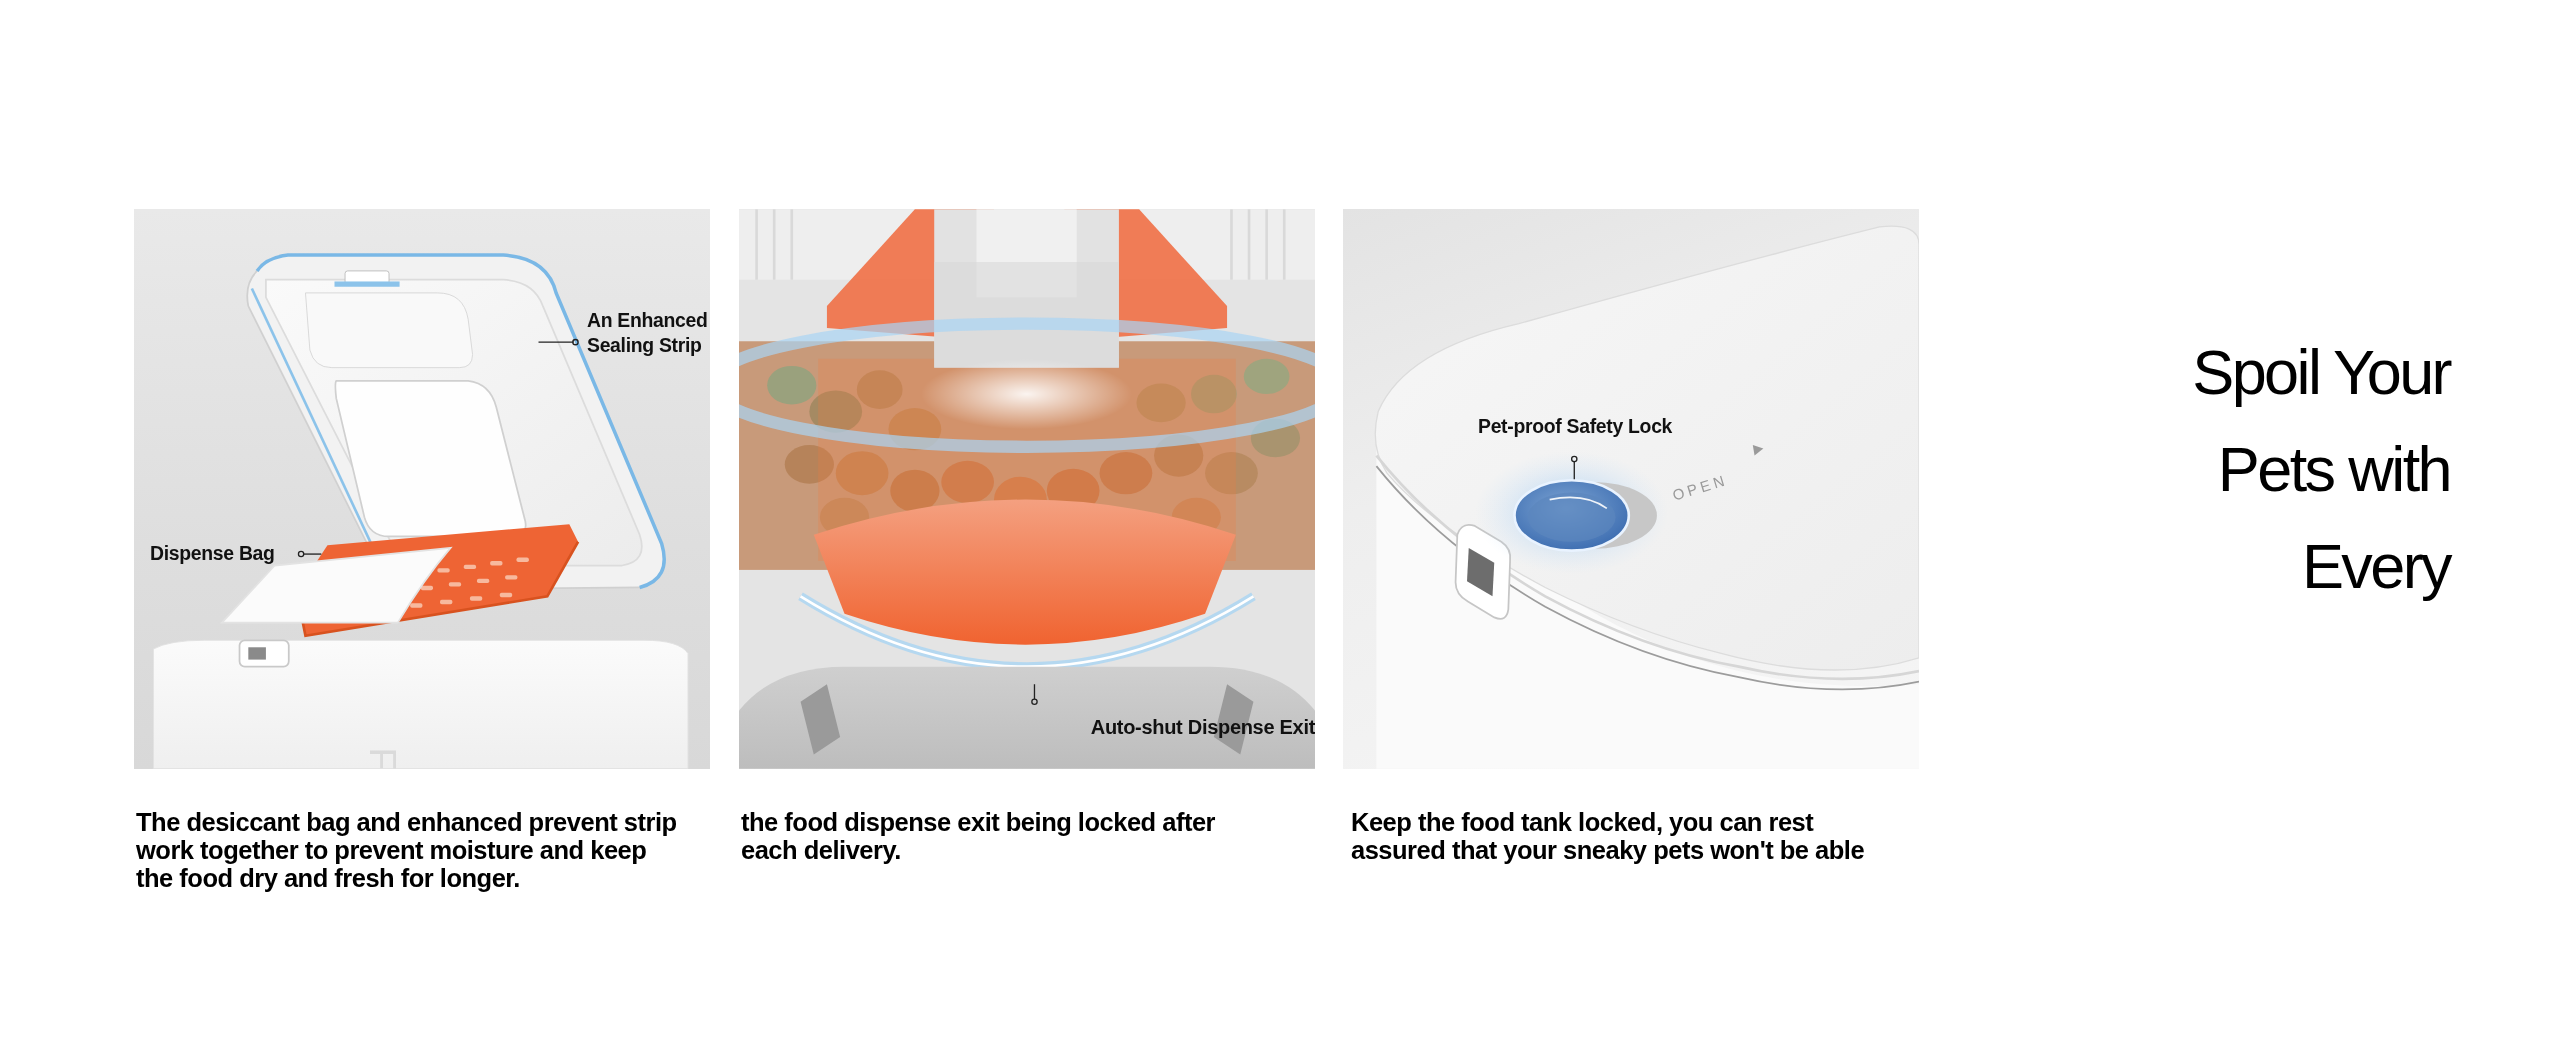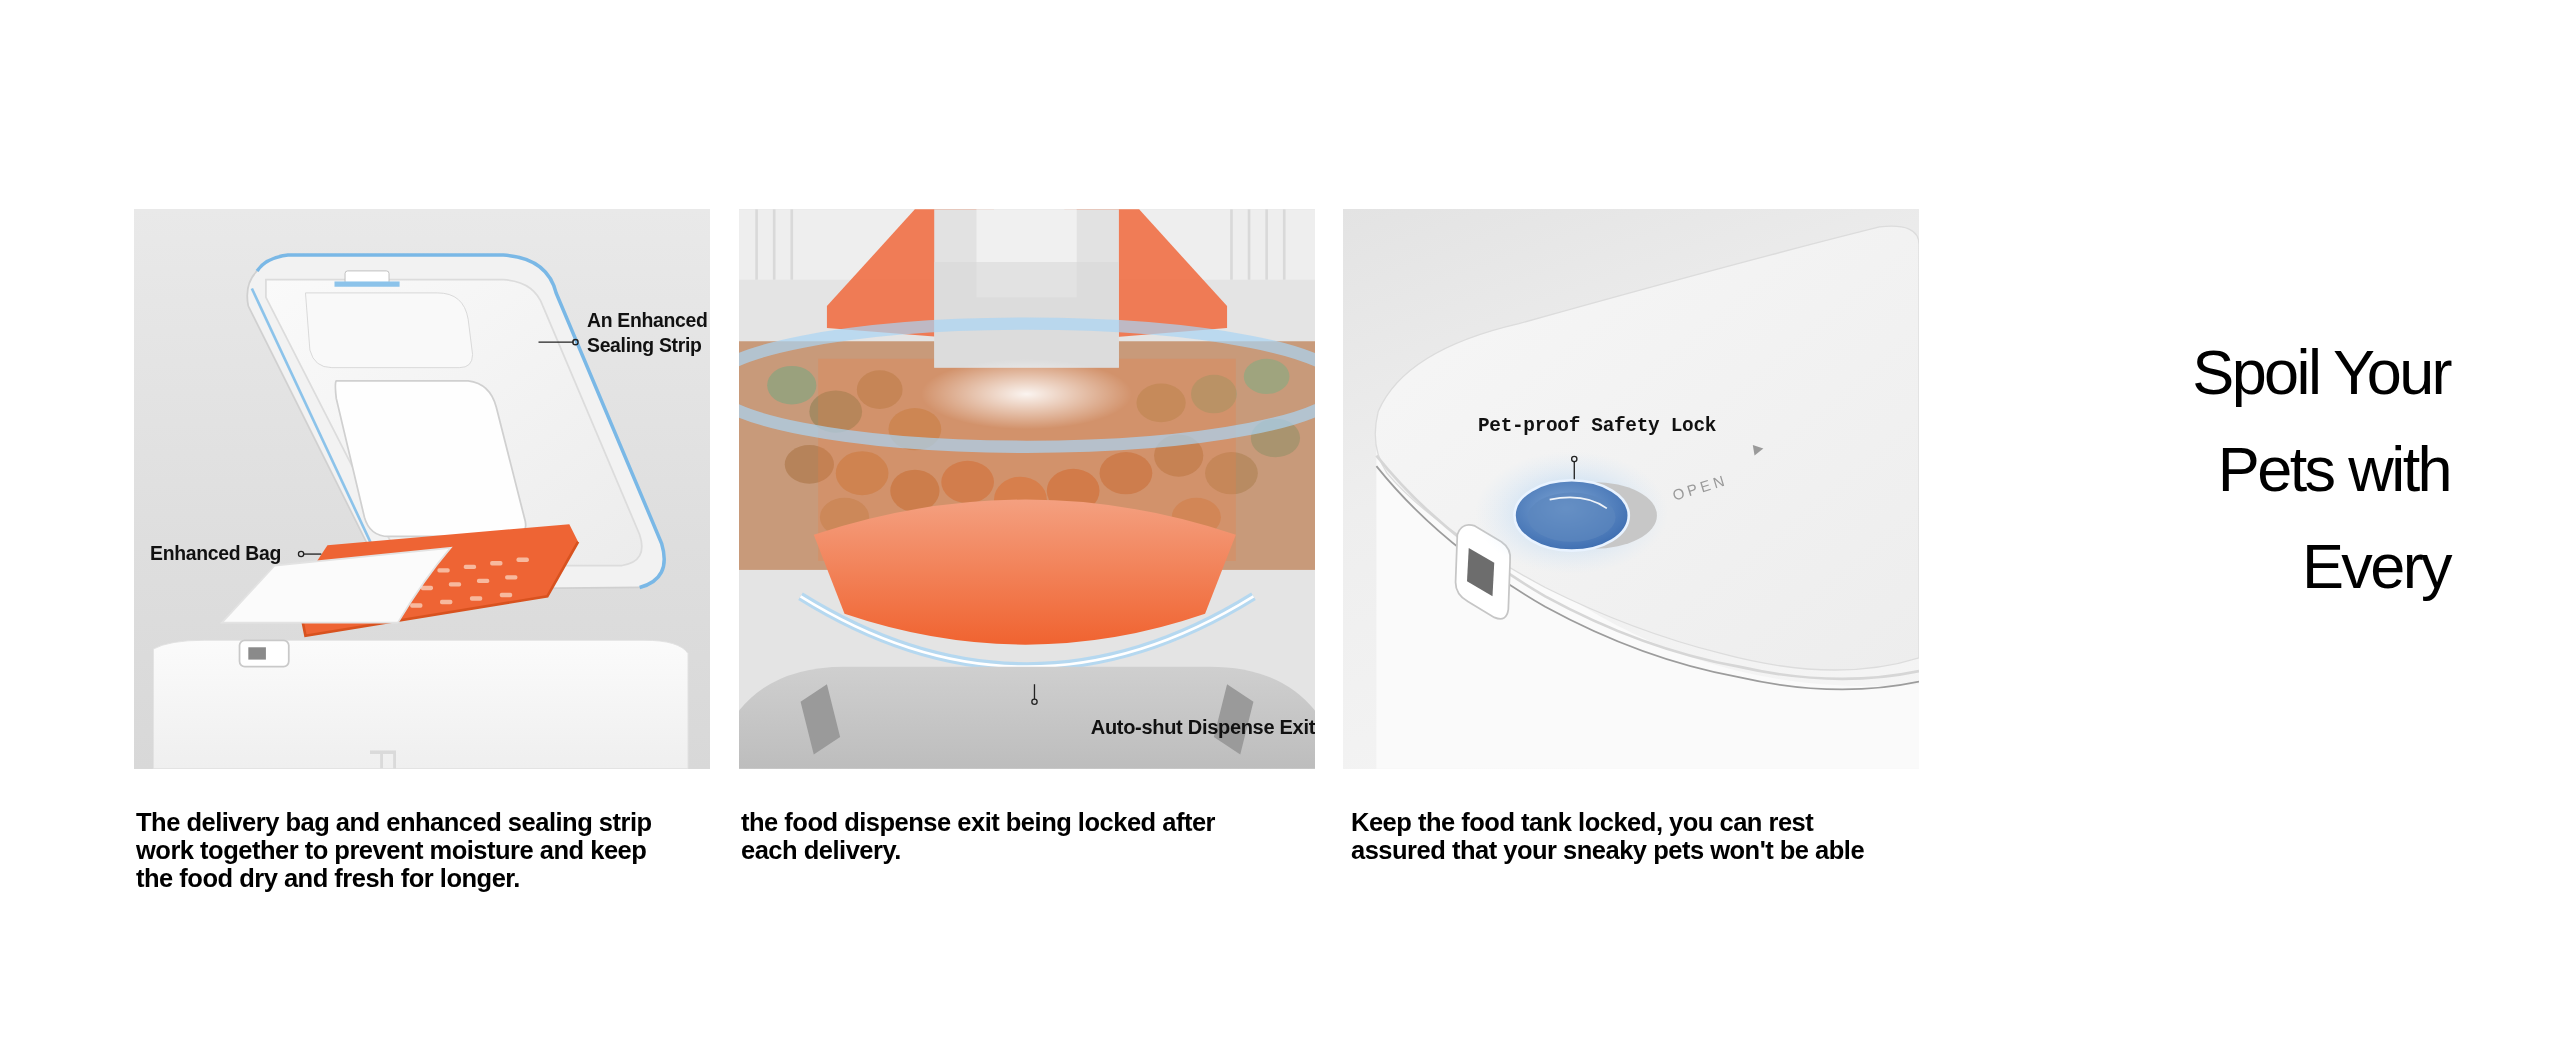--- a/index.html
+++ b/index.html
@@ -96,21 +96,21 @@
 
     <line x1="460" y1="151" x2="500" y2="151" stroke="#222" stroke-width="1.5"></line>
     <circle cx="502" cy="151" r="3" fill="none" stroke="#222" stroke-width="1.5"></circle>
     <circle cx="190" cy="392" r="3" fill="none" stroke="#222" stroke-width="1.5"></circle>
     <line x1="193" y1="392" x2="213" y2="392" stroke="#222" stroke-width="1.5"></line>
   </svg>
   <div class="callout" style="left:453px; top:99px;">
     <div>An Enhanced</div>
     <div>Sealing Strip</div>
   </div>
-  <div class="callout" style="left:16px; top:332px;">Enhanced Bag</div>
+  <div class="callout" style="left:16px; top:332px;">Dispense Bag</div>
 </div>
 
 <div class="panel" id="panel-2">
   <svg width="576" height="560" viewBox="0 0 655 636">
     <defs>
       <radialGradient id="p2glow" cx="0.5" cy="0.5" r="0.5">
         <stop offset="0" stop-color="#ffffff" stop-opacity="0.9"></stop>
           <stop offset="1" stop-color="#ffffff" stop-opacity="0"></stop>
       </radialGradient>
       <linearGradient id="p2orange" x1="0" y1="0" x2="0" y2="1">
@@ -221,26 +221,26 @@
 
     <ellipse cx="260" cy="348" rx="65" ry="40" fill="url(#p3btn)" stroke="#e9f3ff" stroke-width="3"></ellipse>
     <ellipse cx="260" cy="350" rx="50" ry="28" fill="#5b86be" opacity="0.7"></ellipse>
     <path d="M235,330 Q275,322 300,340" fill="none" stroke="#ffffff" stroke-width="2" opacity="0.9"></path>
 
     <path d="M466,268 L478,272 L468,280 Z" fill="#9a9a9a"></path>
 
     <circle cx="263" cy="284" r="3" fill="none" stroke="#222" stroke-width="1.5"></circle>
     <line x1="263" y1="287" x2="263" y2="307" stroke="#222" stroke-width="1.5"></line>
   </svg>
-  <div class="callout" style="left:135px; top:205px;font-family:Liberation Mono, monospace;">Pet-proof Safety Lock</div>
+  <div class="callout" style="left:135px; top:205px;">Pet-proof Safety Lock</div>
   <div class="open-mark" style="left:330px; top:278px;">OPEN</div>
 </div>
 
 <div class="caption" style="left:136px;">
-  <span>The delivery bag and enhanced sealing strip</span>
+  <span>The desiccant bag and enhanced prevent strip</span>
   <span>work together to prevent moisture and keep</span>
   <span>the food dry and fresh for longer.</span>
 </div>
 <div class="caption" style="left:741px;">
   <span>the food dispense exit being locked after</span>
   <span>each delivery.</span>
 </div>
 <div class="caption" style="left:1351px;">
   <span>Keep the food tank locked, you can rest</span>
   <span>assured that your sneaky pets won't be able</span>

